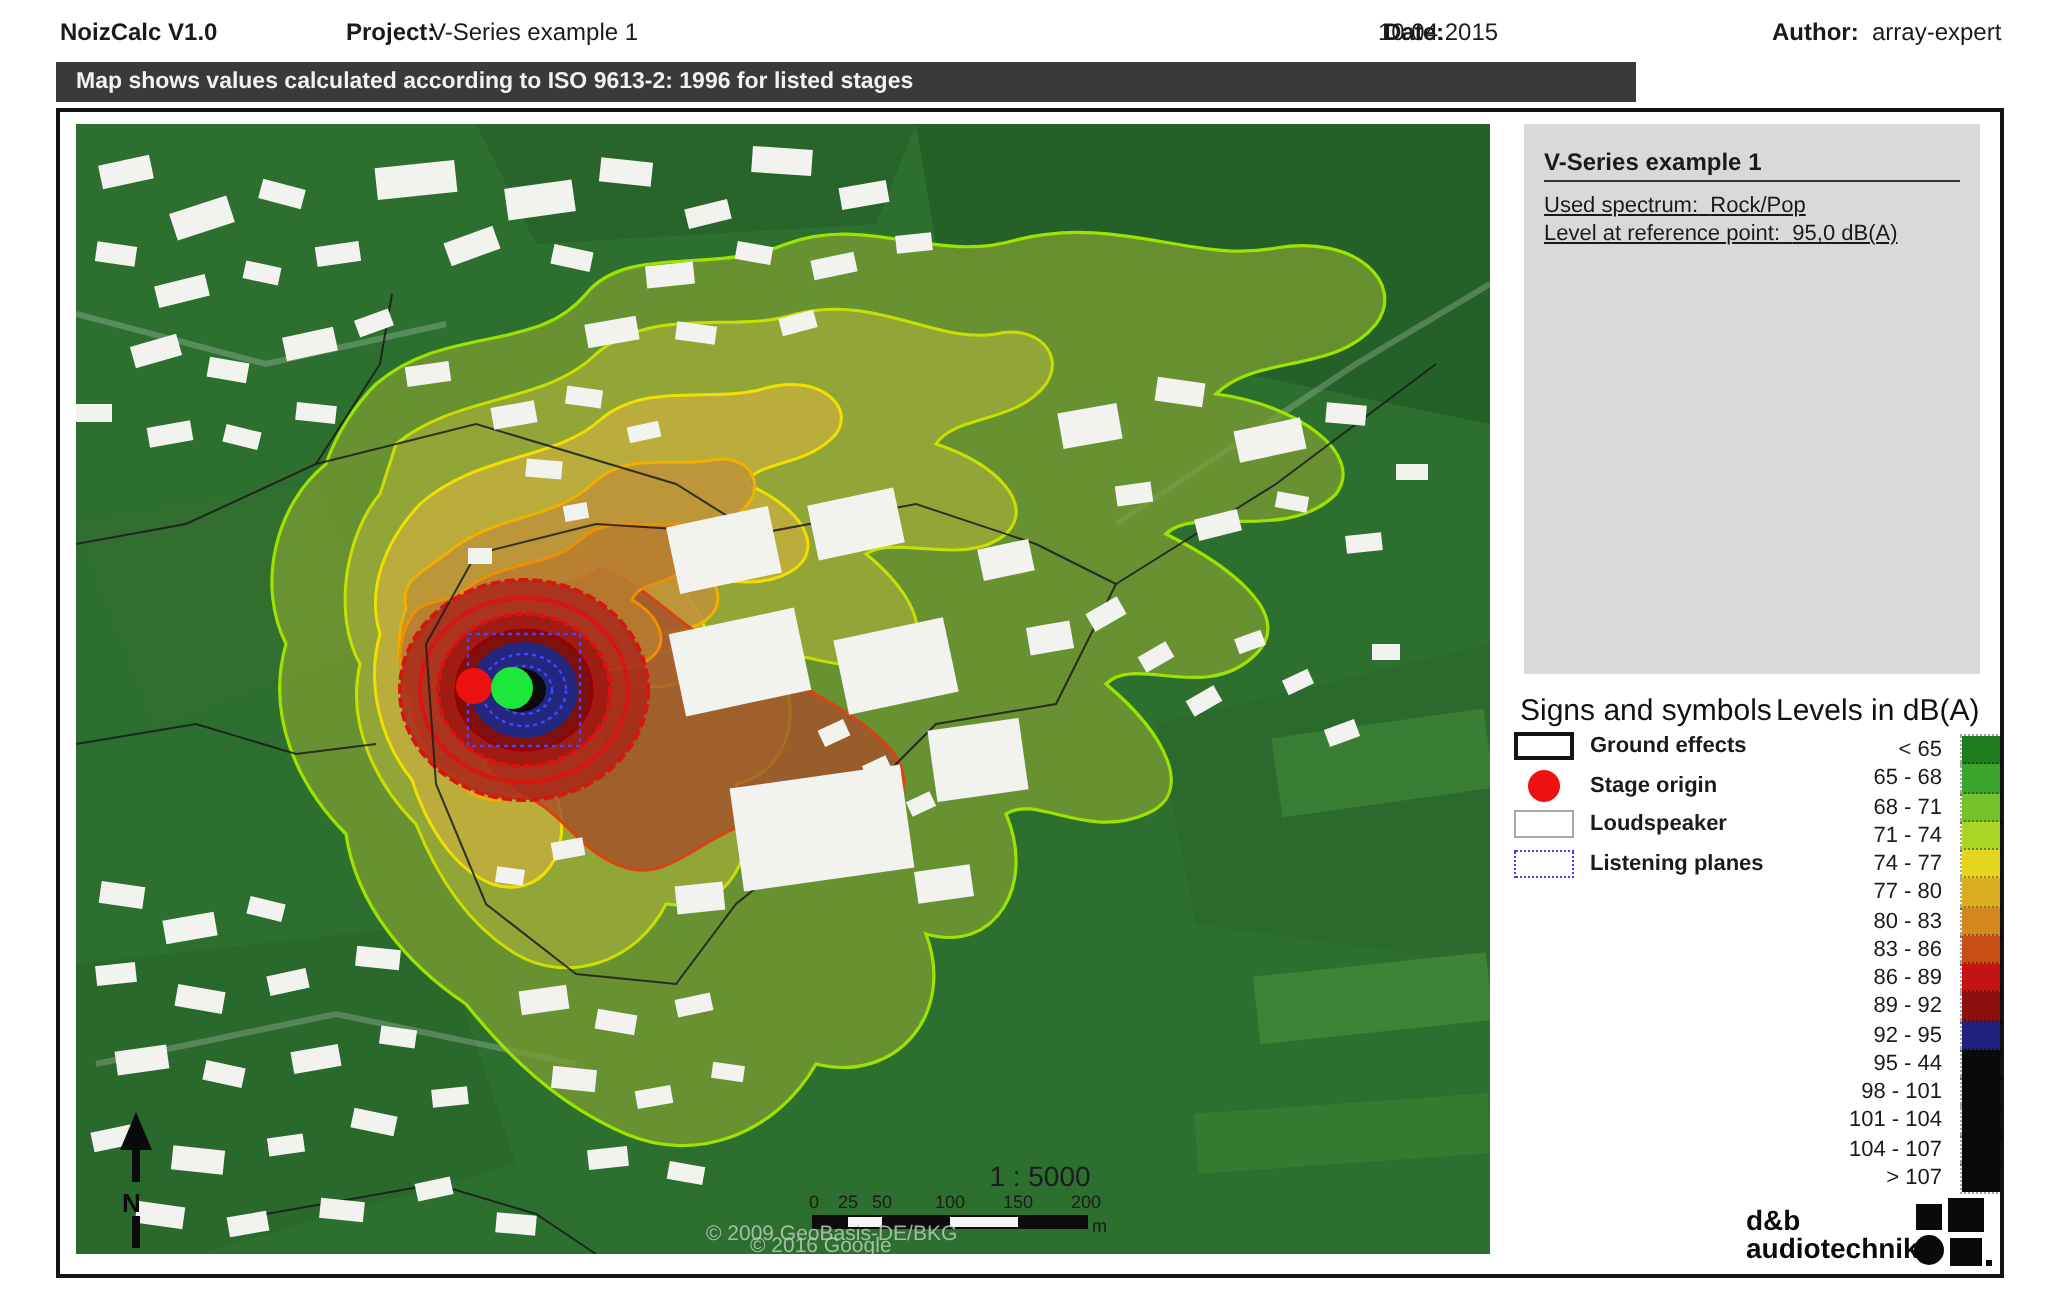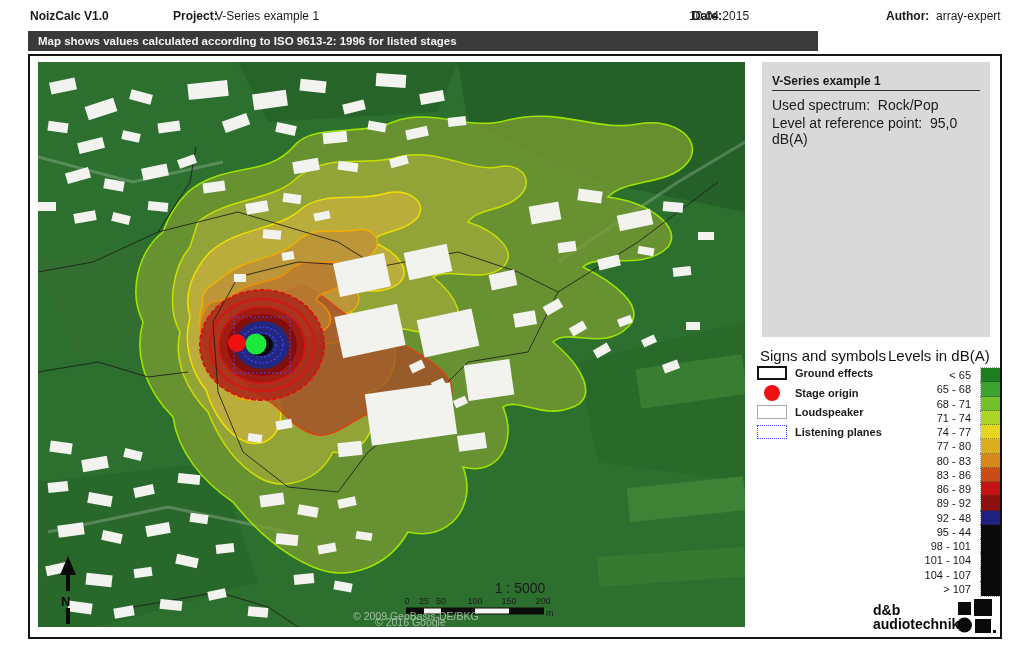--- a/index.html
+++ b/index.html
@@ -12,21 +12,21 @@
           color:#f2f2f2;font-size:11.5px;font-weight:bold;line-height:20px;padding-left:10px;
           box-sizing:border-box;white-space:nowrap;}
   
   #frame{position:absolute;left:28px;top:54px;width:974px;height:585px;border:2px solid #141414;
          background:#fff;box-sizing:border-box;}
   #map-wrap{position:absolute;left:8px;top:6px;width:707px;height:565px;background:#2c6f2e;}
   
   #info-box{position:absolute;left:732px;top:6px;width:228px;height:275px;background:#d9d9d9;}
   #info-box .title{font-size:12px;font-weight:bold;margin:12px 10px 2px 10px;}
   #info-box .rule{height:1px;background:#333;margin:2px 10px 6px 10px;}
-  #info-box .line{font-size:14px;margin:0 10px 2px 10px;}
+  #info-box .line{font-size:11px;margin:0 10px 2px 10px;text-decoration:underline;}
   .legend-title{position:absolute;top:291px;font-size:15px;color:#111;white-space:nowrap;}
   #symbol-rows{position:absolute;left:727px;top:308px;width:200px;}
   .sym-row{position:relative;height:19.5px;font-weight:bold;}
   .sym-swatch{position:absolute;left:0;top:2px;width:30px;height:14px;background:#fff;box-sizing:border-box;}
   .sym-dot{position:absolute;left:7px;top:1px;width:16px;height:16px;border-radius:50%;}
   .sym-label{position:absolute;left:38px;top:3px;font-size:11px;white-space:nowrap;}
   #level-rows{position:absolute;left:820px;top:312px;width:150px;}
   .lvl-row{position:relative;height:14.25px;}
   .lvl-label{position:absolute;right:29px;top:1px;font-size:11px;white-space:nowrap;}
   .lvl-swatch{position:absolute;right:0;top:0;width:19px;height:14.25px;outline:1px dotted rgba(0,0,0,.35);}
@@ -338,21 +338,21 @@
         </div>
         <div class="lvl-row">
           <span class="lvl-label">86 -  89</span>
           <span class="lvl-swatch" style="background: rgb(196, 19, 18);"></span>
         </div>
         <div class="lvl-row">
           <span class="lvl-label">89 -  92</span>
           <span class="lvl-swatch" style="background: rgb(140, 16, 14);"></span>
         </div>
         <div class="lvl-row">
-          <span class="lvl-label">92 -  48</span>
+          <span class="lvl-label">92 -  95</span>
           <span class="lvl-swatch" style="background: rgb(32, 32, 126);"></span>
         </div>
         <div class="lvl-row">
           <span class="lvl-label">95 -  44</span>
           <span class="lvl-swatch" style="background: rgb(10, 10, 10);"></span>
         </div>
         <div class="lvl-row">
           <span class="lvl-label">98 - 101</span>
           <span class="lvl-swatch" style="background: rgb(10, 10, 10);"></span>
         </div>

